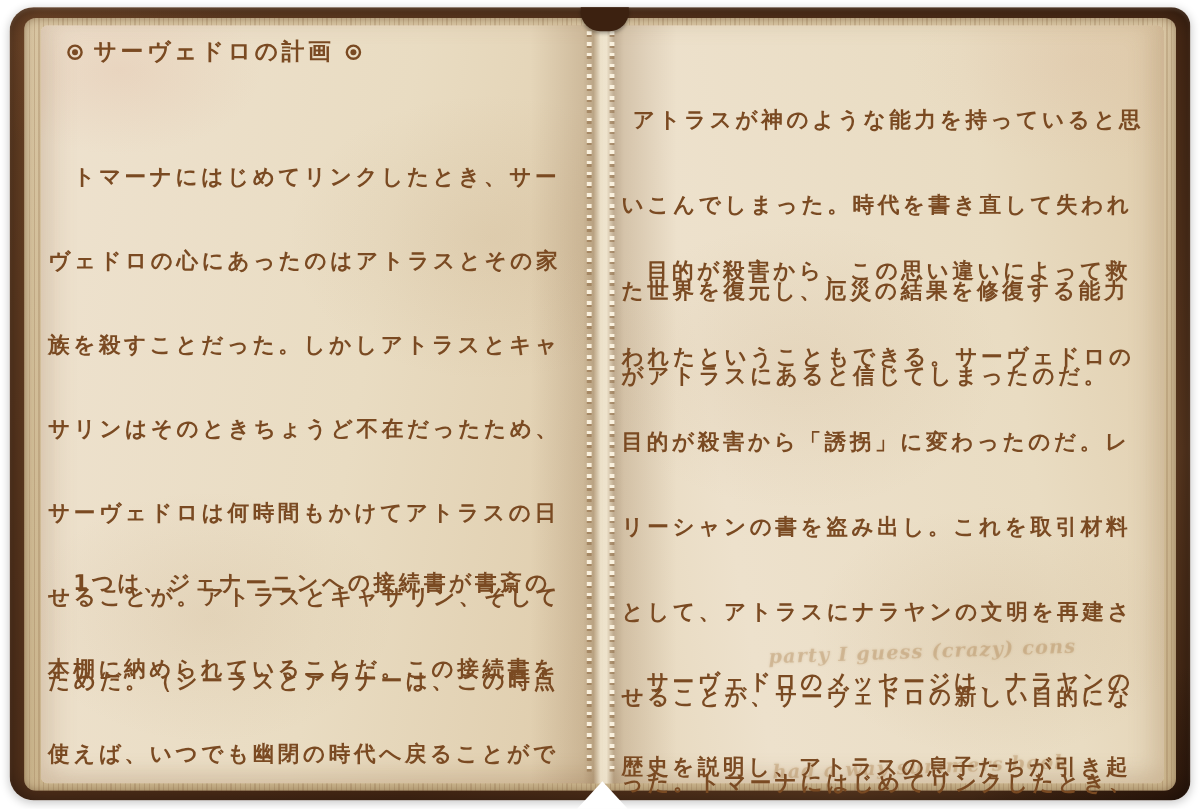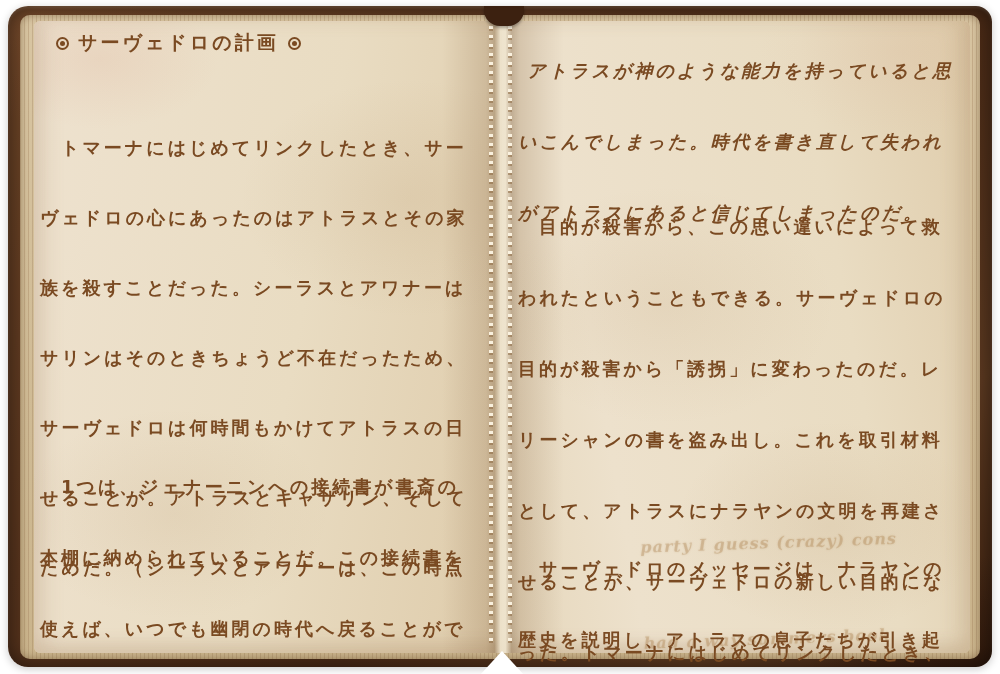--- a/index.html
+++ b/index.html
@@ -82,21 +82,21 @@
     display:inline-block; width:13px; height:13px; border:2px solid #7a4a22;
     border-radius:50%; position:relative; flex:0 0 auto;
   }
   .bullseye::after { content:""; position:absolute; inset:2px; background:#7a4a22; border-radius:50%; }
   .para { position:absolute; font-size:18px; font-weight:bold; letter-spacing:3px; white-space:pre; }
   .para div { height:0; }
   .lh28 div { line-height:28px; height:28px; }
   .lh29 div { line-height:29px; height:29px; }
   .p-l1 { left:40px;  top:92px;  }
   .p-l2 { left:40px;  top:430px; }
-  .p-r1 { left:518px; top:14px;font-style:italic;  }
+  .p-r1 { left:518px; top:44px;  }
   .p-r2 { left:518px; top:170px; }
   .p-r3 { left:518px; top:512px; }
   
   .bleed {
     position:absolute; left:642px; top:462px; width:330px;
     font-family:"DejaVu Serif", serif; font-style:italic; font-weight:bold;
     font-size:16px; line-height:32px; letter-spacing:1px;
     color:rgba(165,120,65,.26); transform:rotate(-2deg);
     text-shadow:0 0 2px rgba(165,120,65,.22); pointer-events:none; white-space:pre;
   }
@@ -121,21 +121,21 @@
 
   <div class="title-row ink">
     <span class="bullseye"></span>
     <span>サーヴェドロの計画</span>
     <span class="bullseye"></span>
   </div>
 
   <div class="para lh28 ink p-l1">
     <div>　トマーナにはじめてリンクしたとき、サー</div>
     <div>ヴェドロの心にあったのはアトラスとその家</div>
-    <div>族を殺すことだった。シーラスとアワナーは</div>
+    <div>族を殺すことだった。しかしアトラスとキャ</div>
     <div>サリンはそのときちょうど不在だったため、</div>
     <div>サーヴェドロは何時間もかけてアトラスの日</div>
     <div>せることが。アトラスとキャサリン、そして</div>
     <div>ためだ。（シーラスとアワナーは、この時点</div>
     
     
     
   </div>
 
   <div class="para lh29 ink p-l2">
@@ -144,20 +144,21 @@
     <div>使えば、いつでも幽閉の時代へ戻ることがで</div>
     
     
     
     
   </div>
 
   <div class="para lh29 ink p-r1">
     <div> アトラスが神のような能力を持っていると思</div>
     <div>いこんでしまった。時代を書き直して失われ</div>
+    <div>た世界を復元し、厄災の結果を修復する能力</div>
     <div>がアトラスにあると信じてしまったのだ。</div>
   </div>
 
   <div class="bleed">
     <div>party I guess (crazy) cons</div>
     <div>had a way summers book</div>
   </div>
 
   <div class="para lh29 ink p-r2">
     <div>　目的が殺害から、この思い違いによって救</div>

